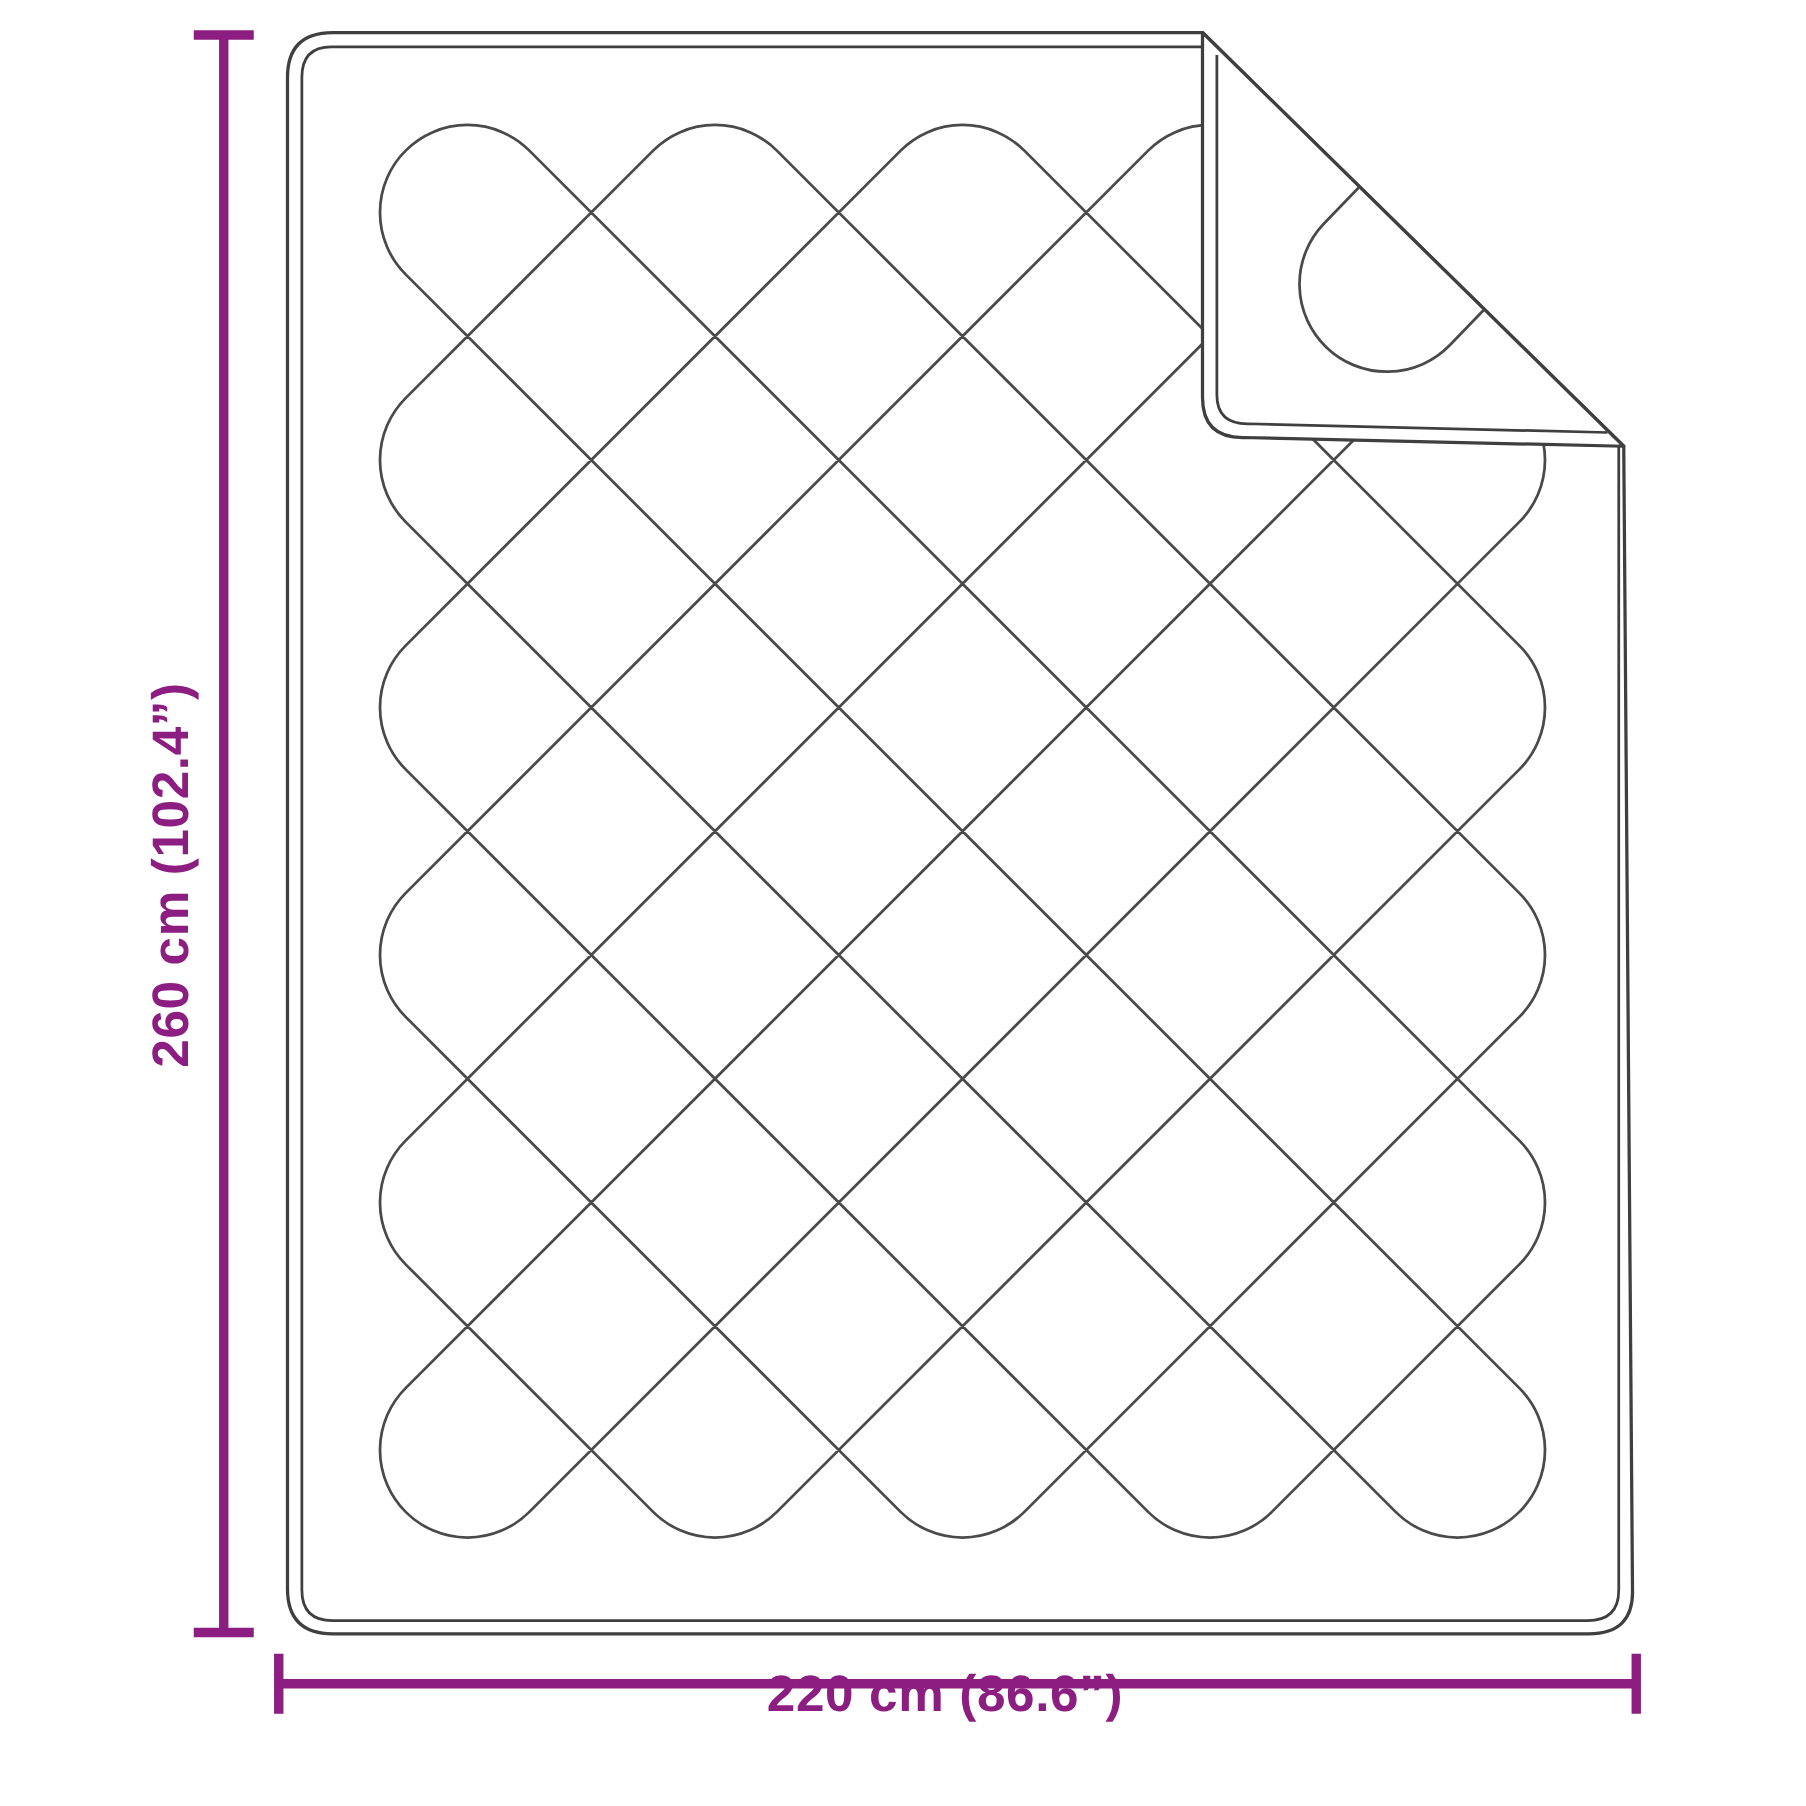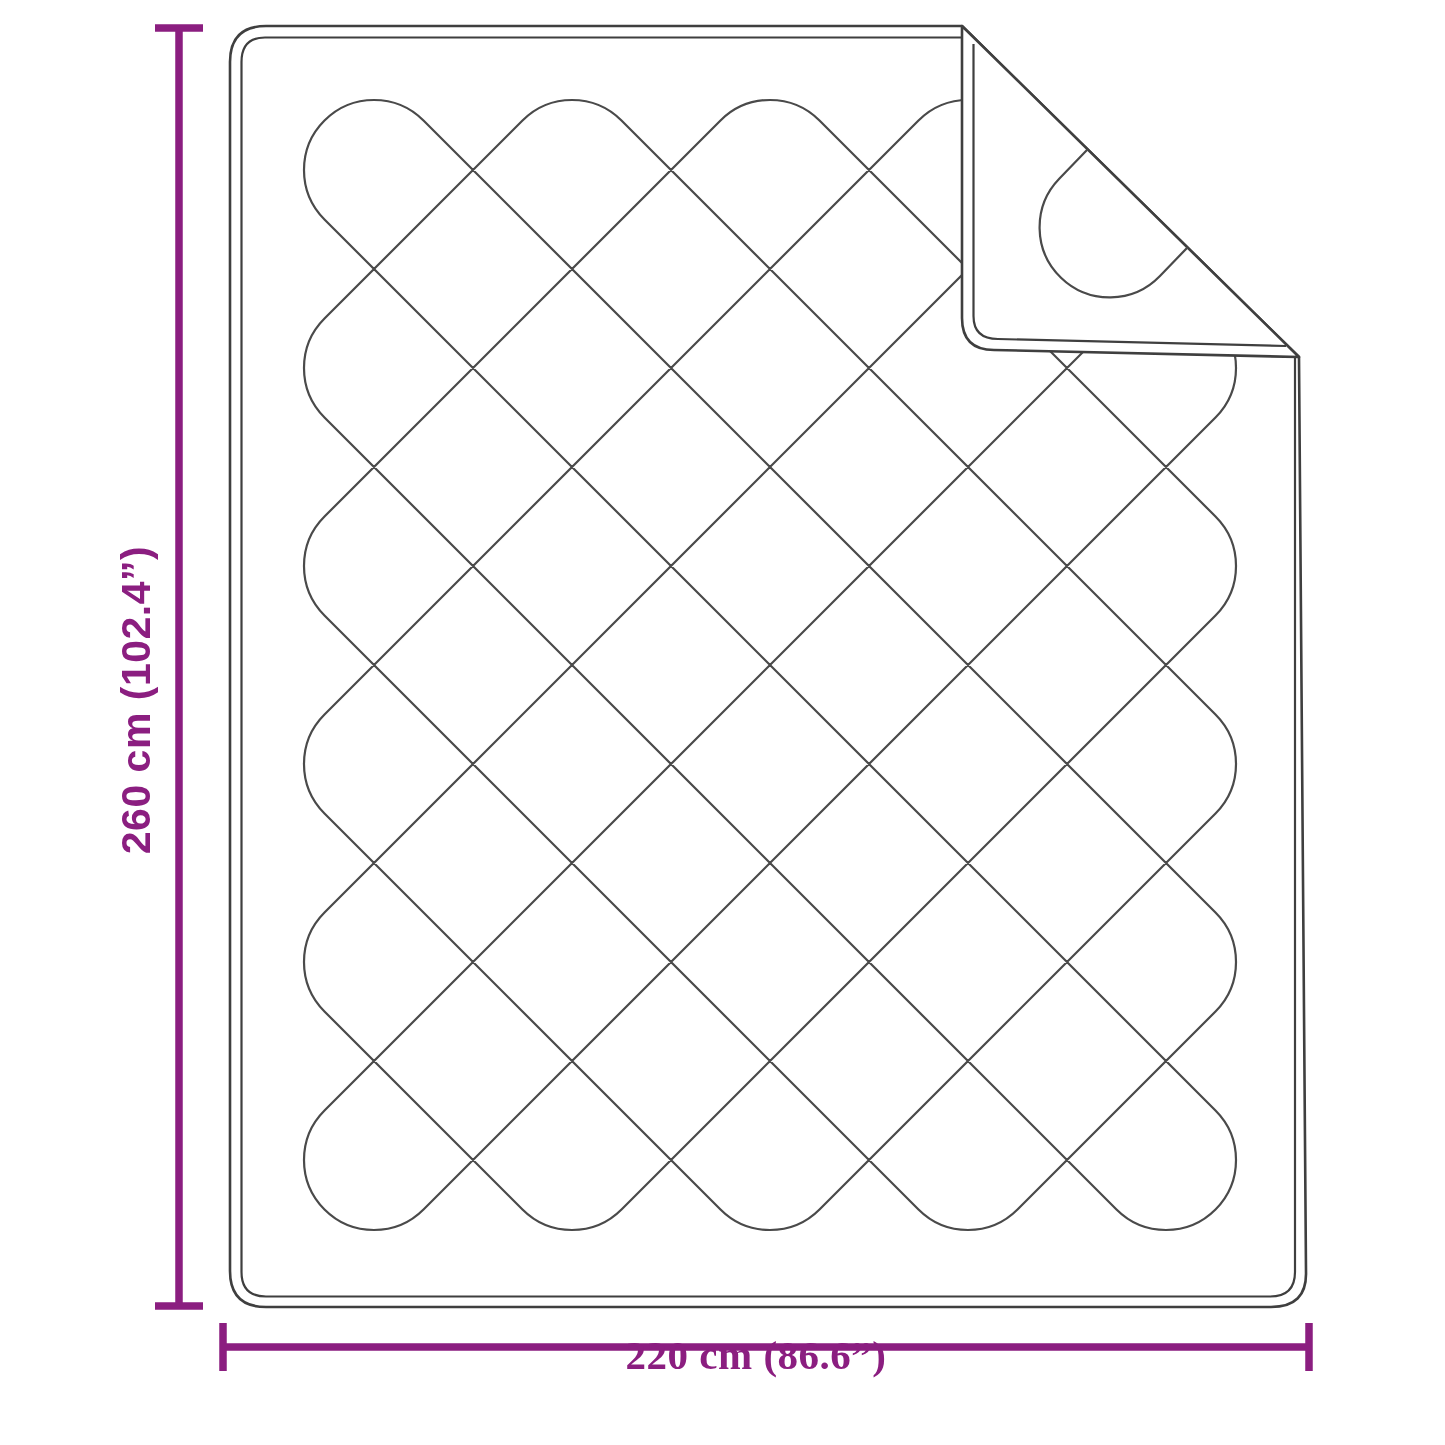--- a/index.html
+++ b/index.html
@@ -20,21 +20,21 @@
     letter-spacing:0.5px;
     color:#8B1E80;
     white-space:nowrap;
     user-select:none;
   }
   #height-label{
     left:-124px;top:665px;
     transform:rotate(-90deg);
   }
   #width-label{
-    left:496px;top:1320px;font-family:Liberation Serif, serif;
+    left:496px;top:1320px;
   }
 </style>
 </head>
 <body>
 
 <div id="stage">
 
   <svg id="scene" width="1445" height="1445" viewBox="0 0 1445 1445">
     <defs>
       <clipPath id="clip-body">

